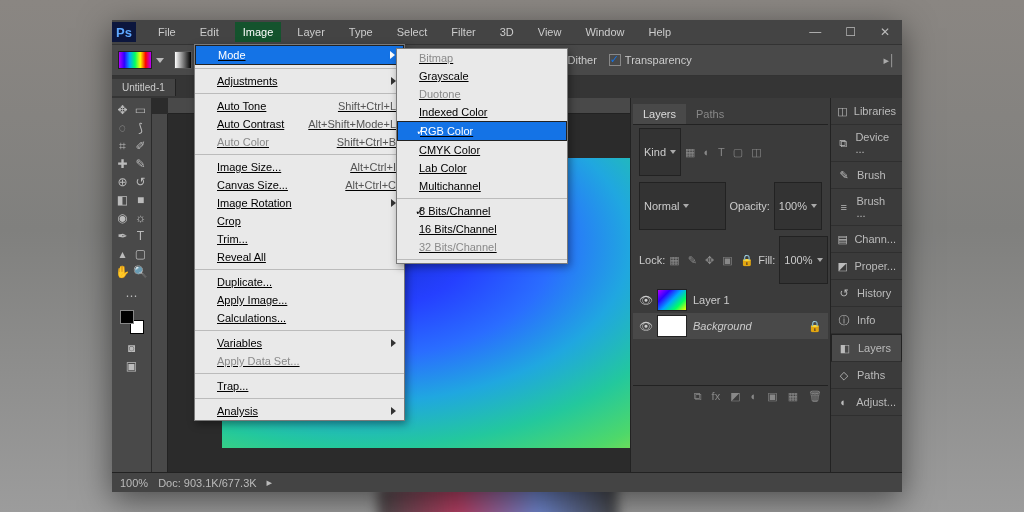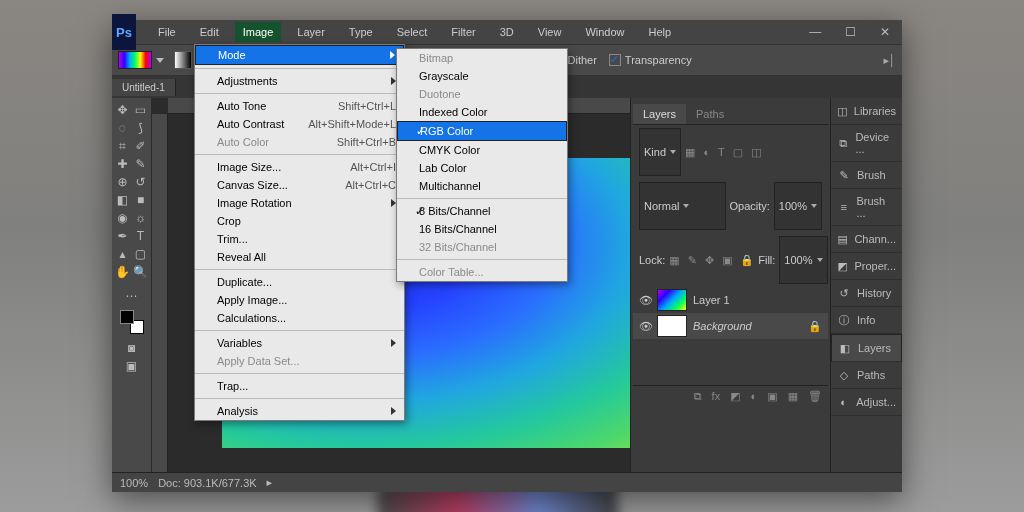--- a/index.html
+++ b/index.html
@@ -1,20 +1,20 @@
 <!DOCTYPE html>
 <html><head>
 <meta charset="utf-8">
 <style>
   * { margin:0; padding:0; box-sizing:border-box; font-family:Tahoma,Arial,sans-serif; font-size:11px; user-select:none; }
   body { background:linear-gradient(180deg,#8a8682 0%,#80807e 45%,#9c9c9c 100%); width:1024px; height:512px; position:relative; overflow:hidden; }
   .window { position:absolute; left:112px; top:20px; width:790px; height:472px; background:#444; box-shadow:0 8px 30px rgba(0,0,0,.5); }
   
   .menubar { height:24px; background:#444; display:flex; align-items:center; color:#ccc; }
-  .ps-logo { width:24px; height:36px; background:#0c163d; color:#5ea8ff; font-weight:bold; display:flex; align-items:center; justify-content:center; font-size:13px; margin-right:6px; }
+  .ps-logo { width:24px; height:20px; background:#0c163d; color:#5ea8ff; font-weight:bold; display:flex; align-items:center; justify-content:center; font-size:13px; margin-right:6px; }
   .menubar .m { padding:4px 8px; cursor:default;margin-left:8px; }
   .menubar .m.open { background:#14532d; color:#fff; }
   .winctl { margin-left:auto; display:flex; }
   .winctl span { padding:4px 12px; color:#bbb; font-size:12px; }
   
   .optbar { height:32px; background:#494949; border-top:1px solid #333; border-bottom:1px solid #333; display:flex; align-items:center; color:#ccc; padding-left:6px; }
   .swatch-grad { width:34px; height:18px; background:linear-gradient(90deg,#b400ff,#2e00ff,#00a7ff,#00ff64,#f7ff00,#ff0000,#b400ff); border:1px solid #222; margin-right:4px; }
   .tiny-down { width:0; height:0; border-left:4px solid transparent; border-right:4px solid transparent; border-top:5px solid #bbb; margin-right:10px; }
   .grad-icons { display:flex; gap:2px; }
   .grad-icons div { width:18px; height:18px; border:1px solid #555; }
@@ -58,21 +58,21 @@
   .thumb.white{background:#fff;}
   .panel-footer{display:flex;justify-content:flex-end;gap:10px;padding:4px 6px;color:#888;border-top:1px solid #222;margin-top:46px;}
   
   .iconstrip{width:72px;background:#3b3b3b;border-left:1px solid #222;display:flex;flex-direction:column;}
   .strip-item{display:flex;align-items:center;gap:6px;padding:6px 6px;color:#bbb;border-bottom:1px solid #2f2f2f;font-size:10px;}
   .strip-item.sel{background:#494949;}
   .strip-item .ic{width:14px;height:14px;display:inline-flex;align-items:center;justify-content:center;}
   
   .status{height:20px;background:#444;border-top:1px solid #222;display:flex;align-items:center;color:#bbb;padding-left:8px;gap:10px;font-size:10px;}
   
-  .menu{position:absolute;background:#e9e9e9;border:1px solid #7a7a7a;box-shadow:2px 3px 8px rgba(0,0,0,.4);color:#000;}
+  .menu{position:absolute;background:#e9e9e9;border:1px solid #7a7a7a;box-shadow:2px 3px 8px rgba(0,0,0,.4);color:#000;text-decoration:underline;}
   .menu .item{display:flex;align-items:center;padding:3px 8px 3px 22px;white-space:nowrap;position:relative;min-width:170px;}
   .menu .item.sel{background:#1473e6;color:#fff;}
   .menu .item.dis{color:#8a8a8a;}
   .menu .item .sc{margin-left:auto;padding-left:24px;color:#555;}
   .menu .item .arr{margin-left:auto;width:0;height:0;border-top:4px solid transparent;border-bottom:4px solid transparent;border-left:5px solid #333;}
   .menu .item.sel .arr{border-left-color:#fff;}
   .menu .item .chk{position:absolute;left:6px;border:none;width:auto;height:auto;}
   .menu hr{border:none;border-top:1px solid #bbb;margin:3px 0;}
   
   .below{position:absolute;left:380px;top:480px;width:240px;height:140px;background:linear-gradient(90deg,rgba(40,40,40,.7),rgba(200,0,60,.6),rgba(80,120,240,.6),rgba(30,30,30,.7));filter:blur(6px);transform:rotate(-3deg);border-radius:8px;}
@@ -433,18 +433,15 @@
         <span class="chk">✓</span>
         <span>8 Bits/Channel</span>
       </div>
       <div class="item">
         <span>16 Bits/Channel</span>
       </div>
       <div class="item dis">
         <span>32 Bits/Channel</span>
       </div>
       <hr>
-      <div class="item dis">
-        <span>Color Table...</span>
-      </div>
     </div>
 
 </div>
 
 </body></html>

